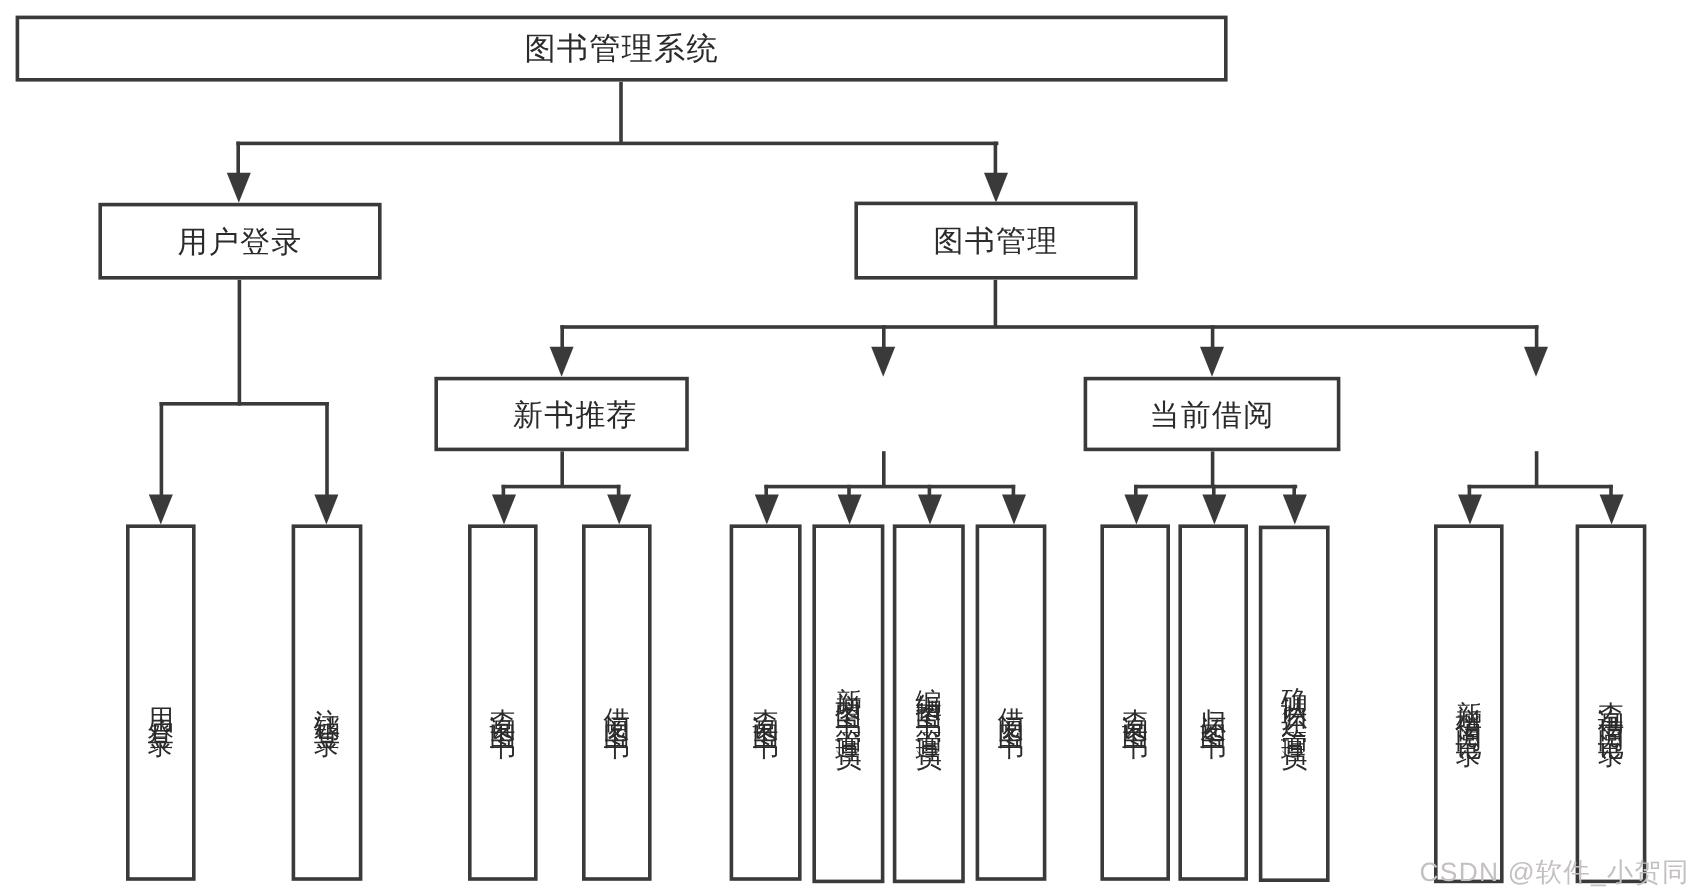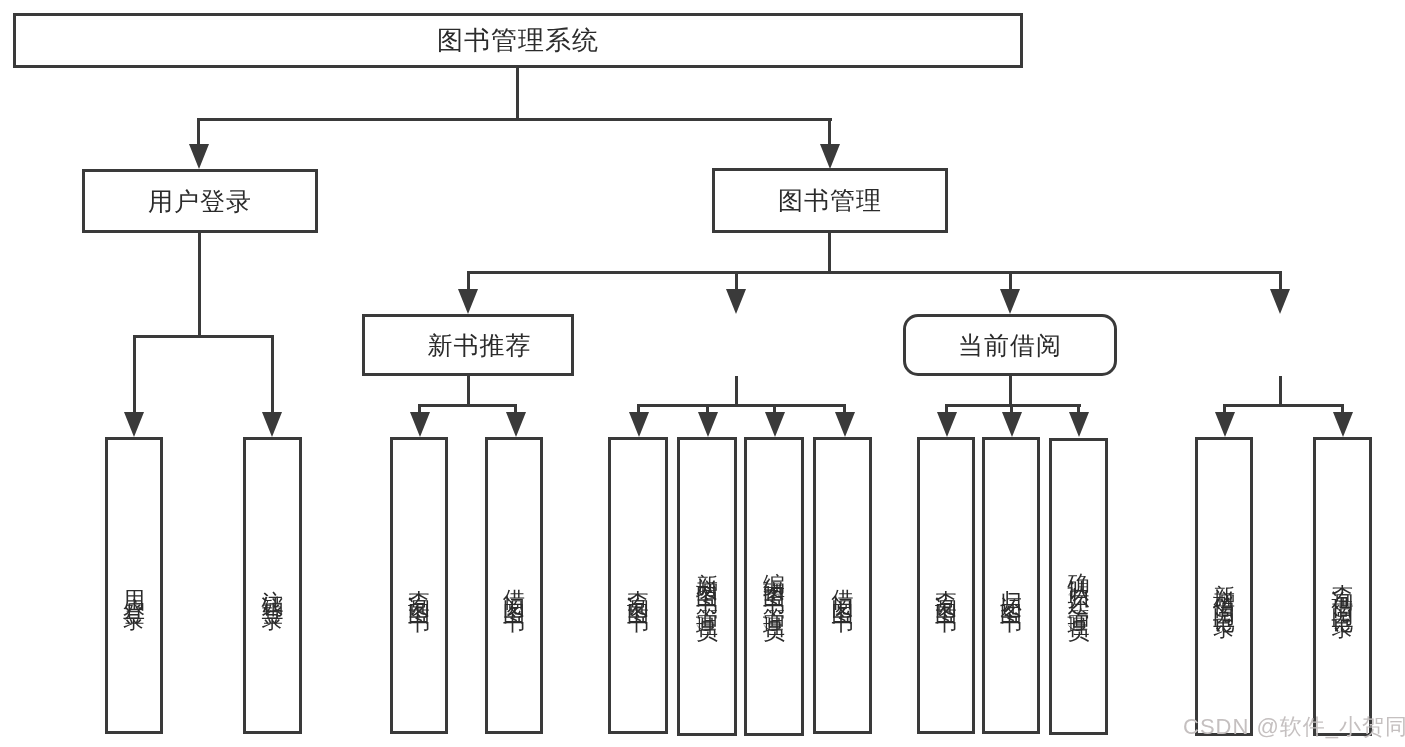--- a/index.html
+++ b/index.html
@@ -58,21 +58,21 @@
 
   <div class="box hbox rootbox" style="left:13px; top:13px; width:1010px; height:55px;">图书管理系统</div>
 
   <div class="box hbox" style="left:82px; top:169px; width:236px; height:64px;">用户登录</div>
 
   <div class="box hbox" style="left:712px; top:168px; width:236px; height:65px;">图书管理</div>
 
   <div class="box hbox" style="left:362px; top:314px; width:212px; height:62px;padding-left:23px;">新书推荐</div>
 
 
-  <div class="box hbox" style="left:903px; top:314px; width:214px; height:62px;border-radius:15px;">当前借阅</div>
+  <div class="box hbox" style="left:903px; top:314px; width:214px; height:62px;">当前借阅</div>
 
 
   <div class="box vbox" style="left:105px; top:437px; width:58px; height:297px;">用户登录</div>
 
   <div class="box vbox" style="left:243px; top:437px; width:59px; height:297px;">注销登录</div>
 
   <div class="box vbox" style="left:390px; top:437px; width:58px; height:297px;">查询图书</div>
 
   <div class="box vbox" style="left:485px; top:437px; width:58px; height:297px;">借阅图书</div>
 

